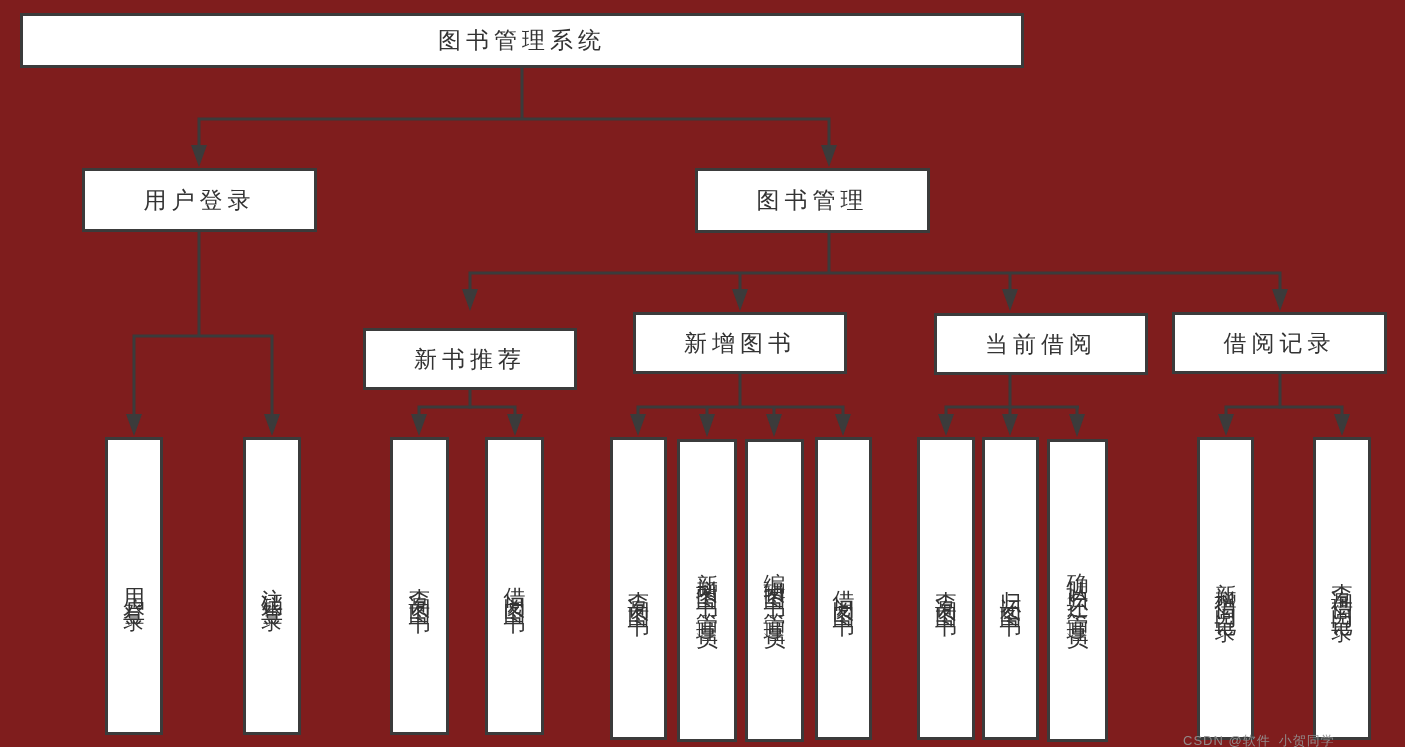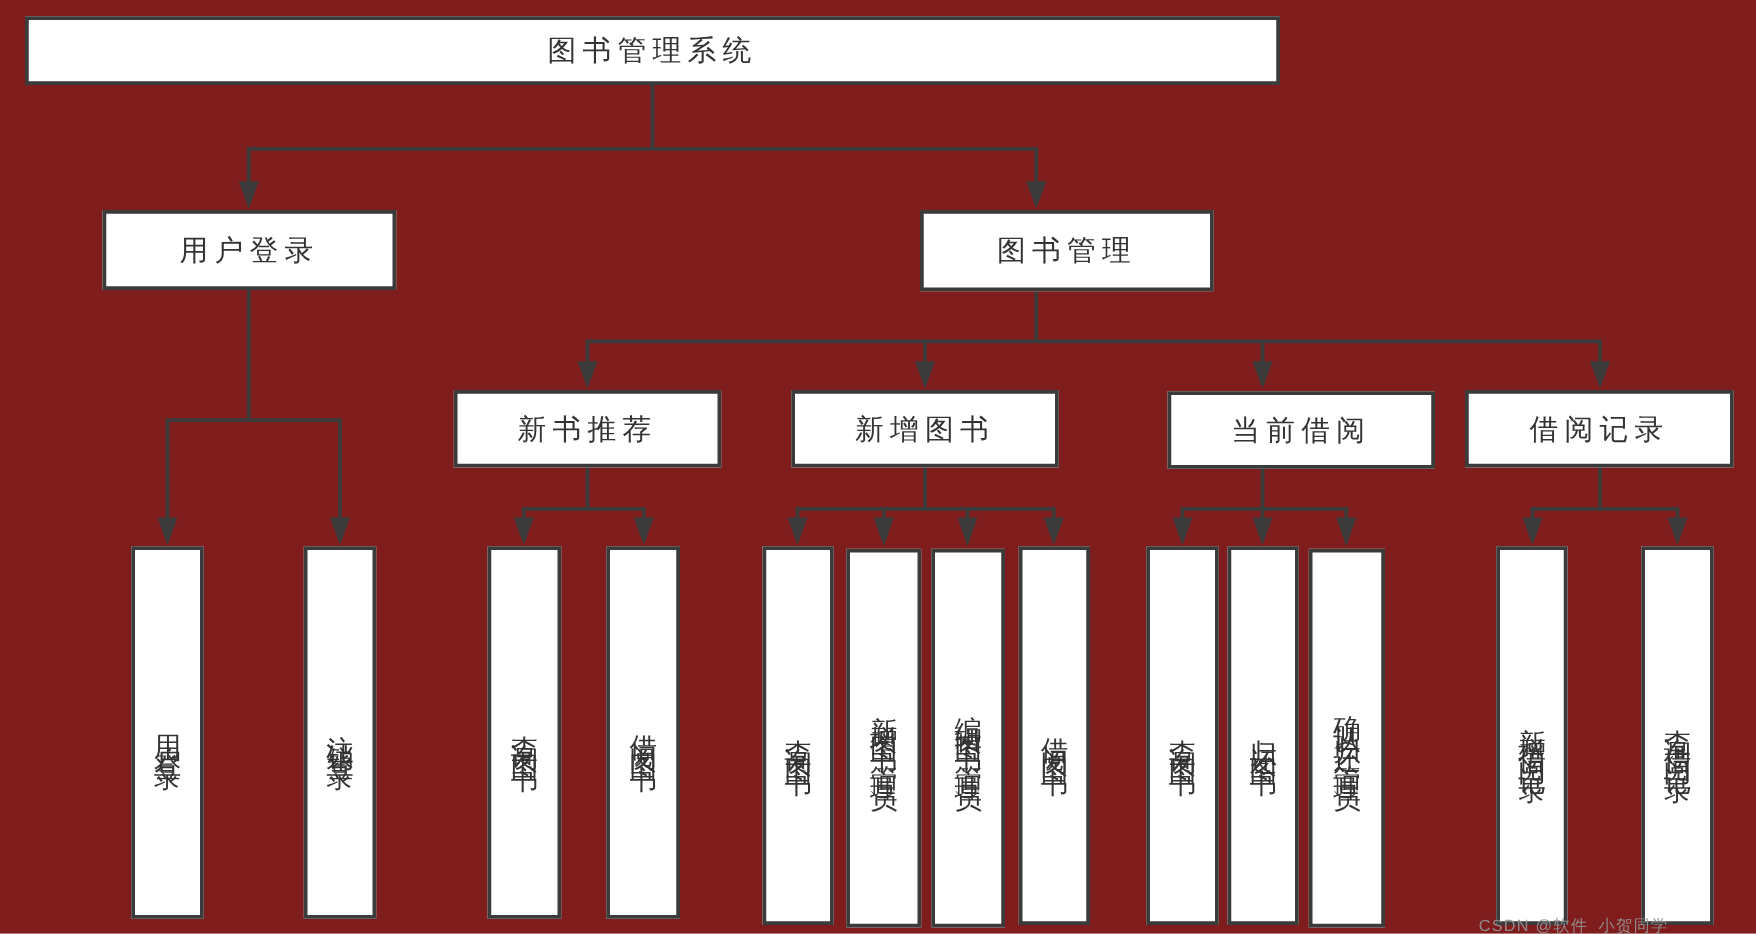--- a/index.html
+++ b/index.html
@@ -37,22 +37,22 @@
     writing-mode: vertical-rl;
     text-orientation: mixed;
     font-size: 22px;
     letter-spacing: 8px;
     color: #333333;
     line-height: 1;
   }
   
   .n-root { left:20px;  top:13px;  width:1004px; height:55px; }
   .n-l2a  { left:82px;  top:168px; width:235px;  height:64px; }
-  .n-l2b  { left:736px; top:168px; width:235px;  height:65px; }
-  .n-l3a  { left:363px; top:312px; width:214px;  height:62px; }
+  .n-l2b  { left:695px; top:168px; width:235px;  height:65px; }
+  .n-l3a  { left:363px; top:328px; width:214px;  height:62px; }
   .n-l3b  { left:633px; top:312px; width:214px;  height:62px; }
   .n-l3c  { left:903px; top:313px; width:214px;  height:62px;margin-left:31px; }
   .n-l3d  { left:1172px;top:312px; width:215px;  height:62px; }
   .n-v1   { left:105px; top:437px; width:58px; height:298px; }
   .n-v2   { left:243px; top:437px; width:58px; height:298px; }
   .n-v3   { left:390px; top:437px; width:59px; height:298px; }
   .n-v4   { left:485px; top:437px; width:59px; height:298px; }
   .n-v5   { left:610px; top:437px; width:57px; height:303px; }
   .n-v6   { left:677px; top:439px; width:60px; height:303px; }
   .n-v7   { left:745px; top:439px; width:59px; height:303px; }

